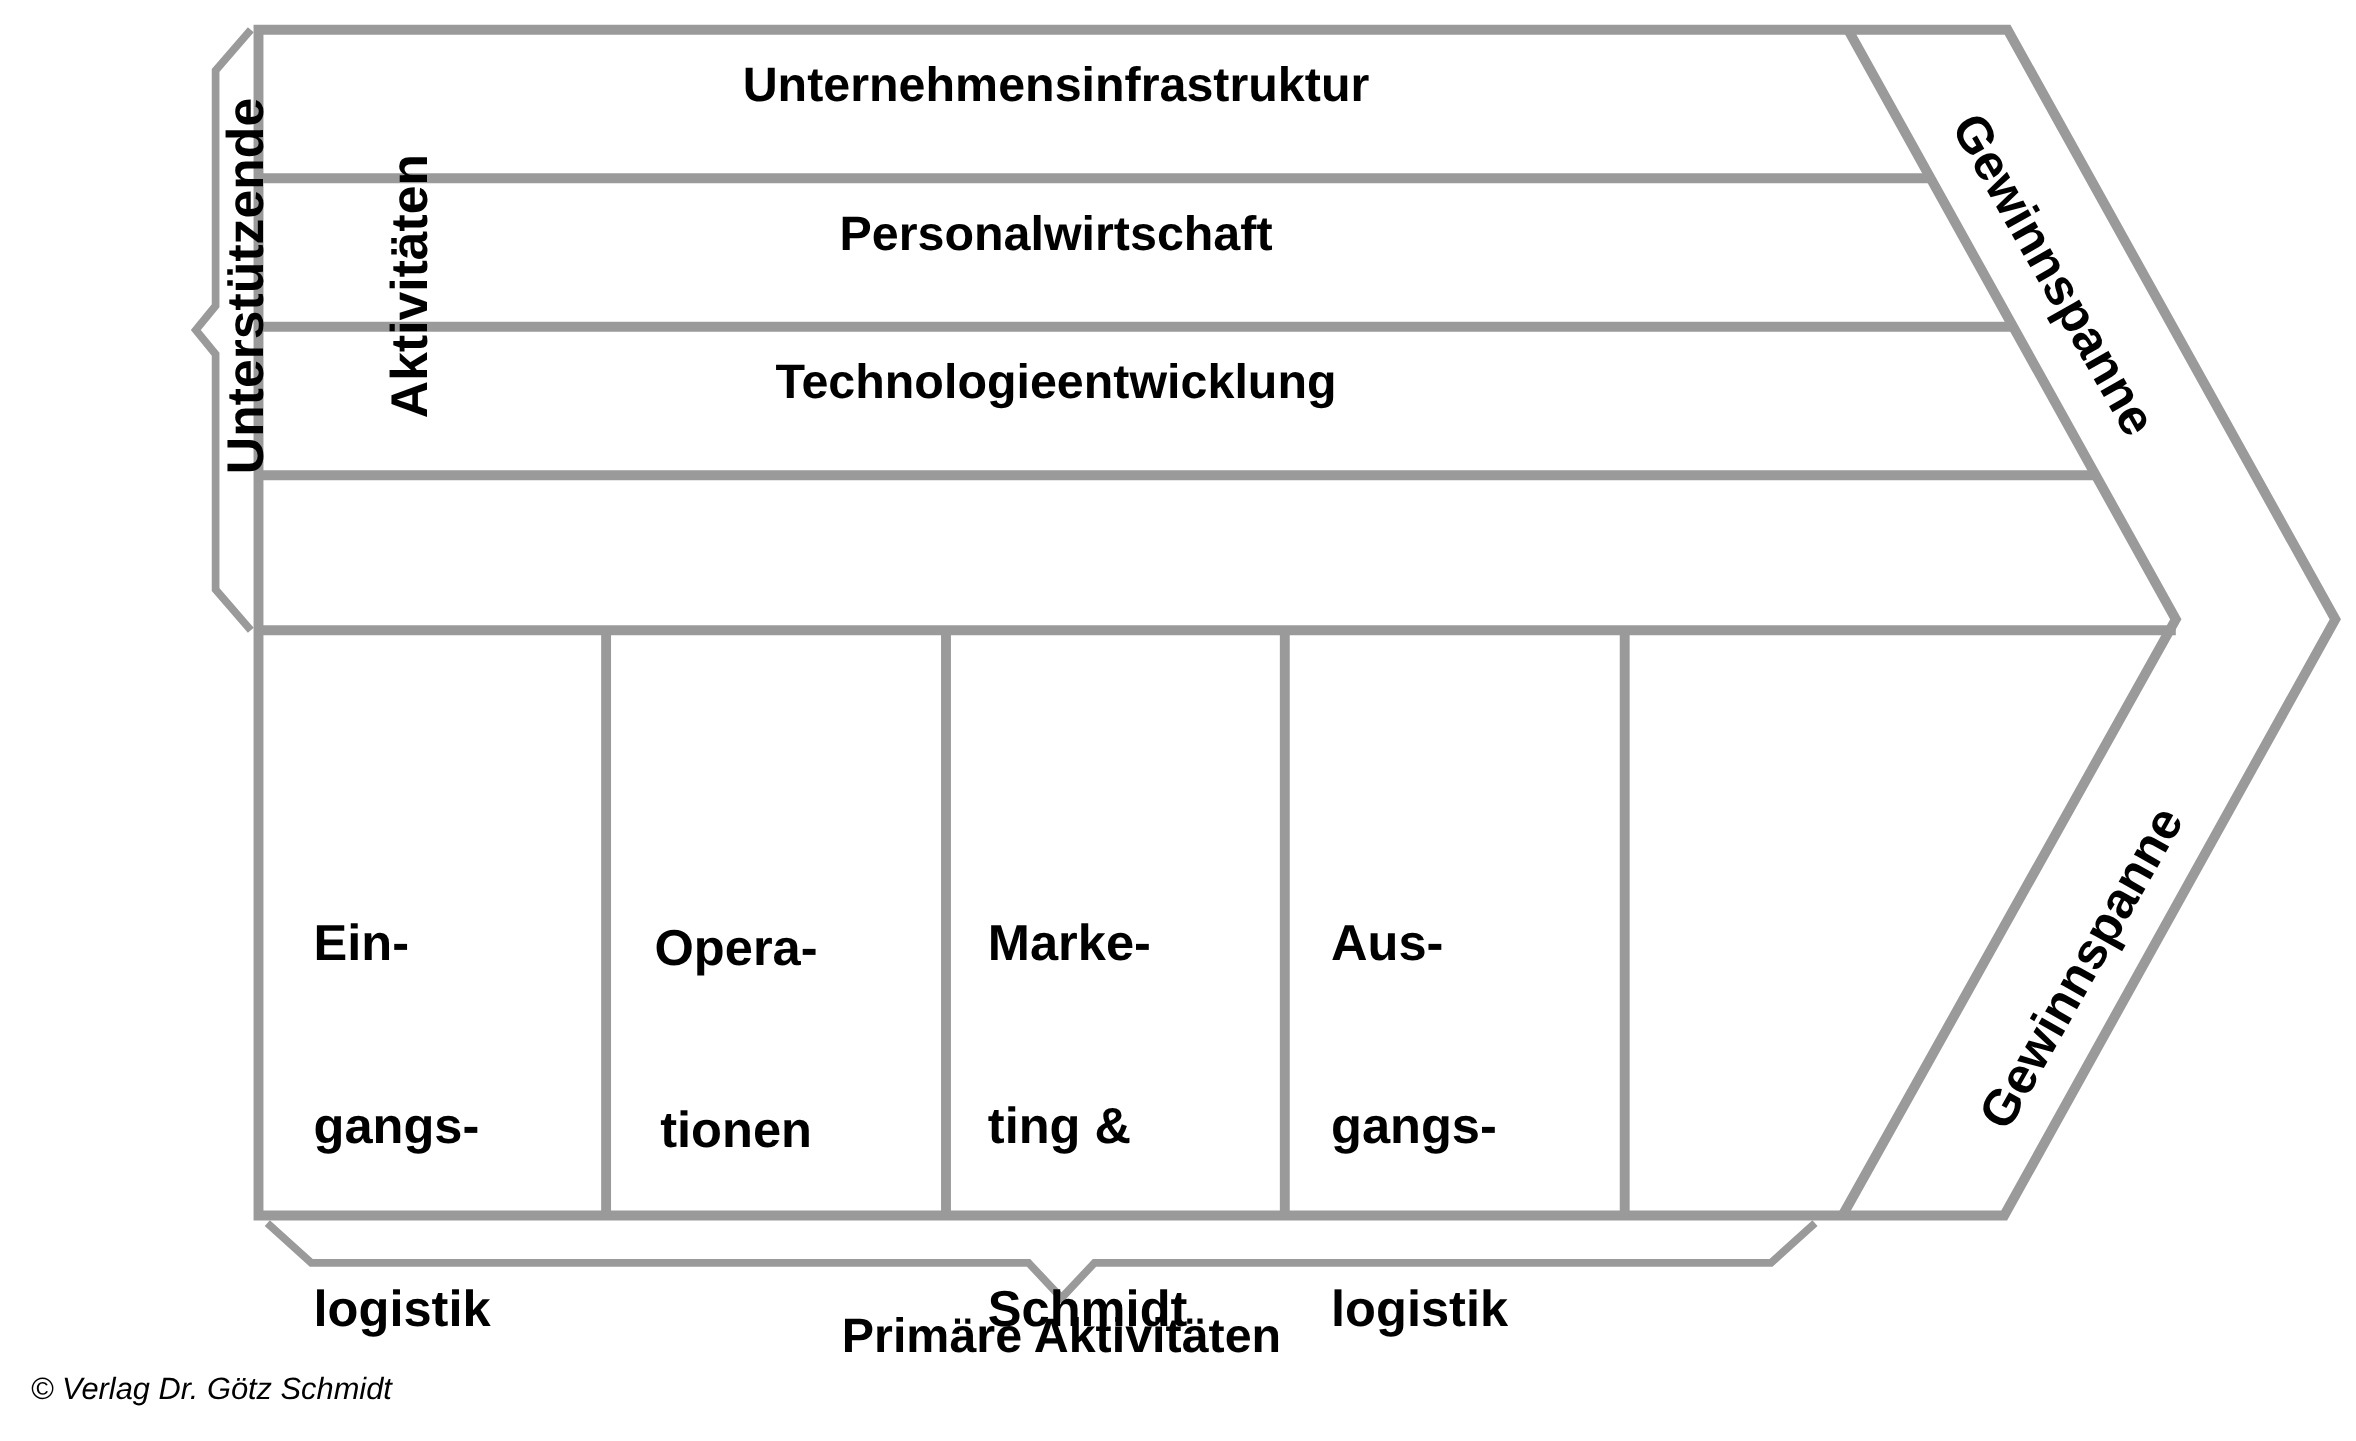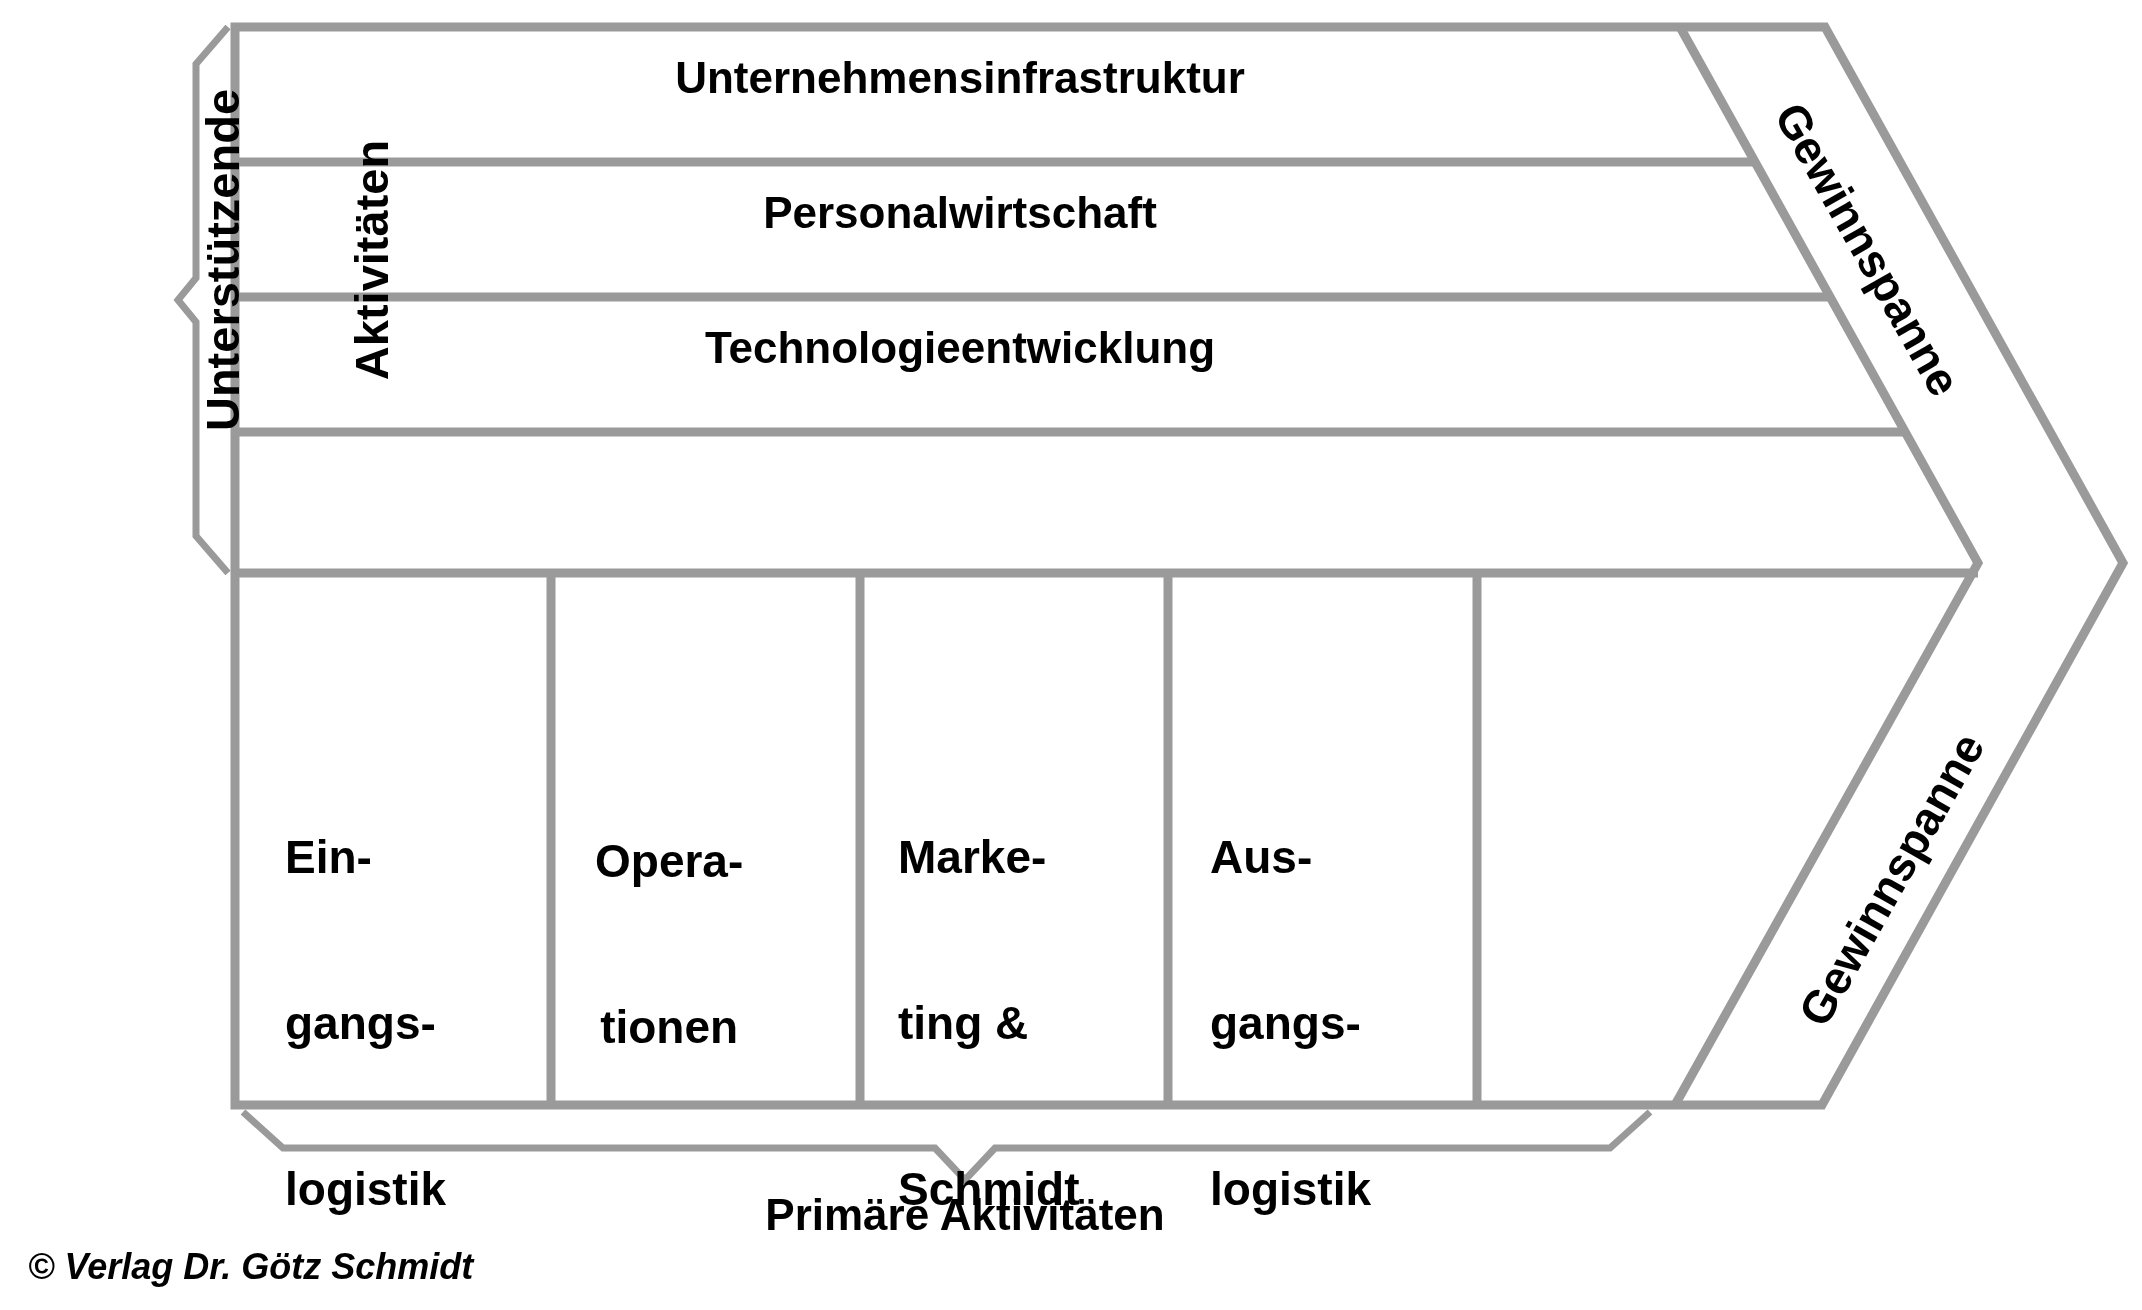--- a/index.html
+++ b/index.html
@@ -56,22 +56,22 @@
     font-size: 46px;
     transform-origin: 0 0;
     white-space: nowrap;
   }
   .bottom-label {
     font-size: 44px;
     text-align: center;
   }
   .copyright {
     font-style: italic;
-    font-weight: bold;
-    font-size: 36px;
+    font-weight: normal;
+    font-size: 28px;
     color: #000000;
   }
 </style>
 </head>
 <body>
 
 <div id="stage">
 
   <svg class="lines" viewBox="0 0 2142 1310">
     <g fill="none" stroke="#9a9a9a" stroke-width="9" stroke-linejoin="miter" stroke-linecap="butt">

